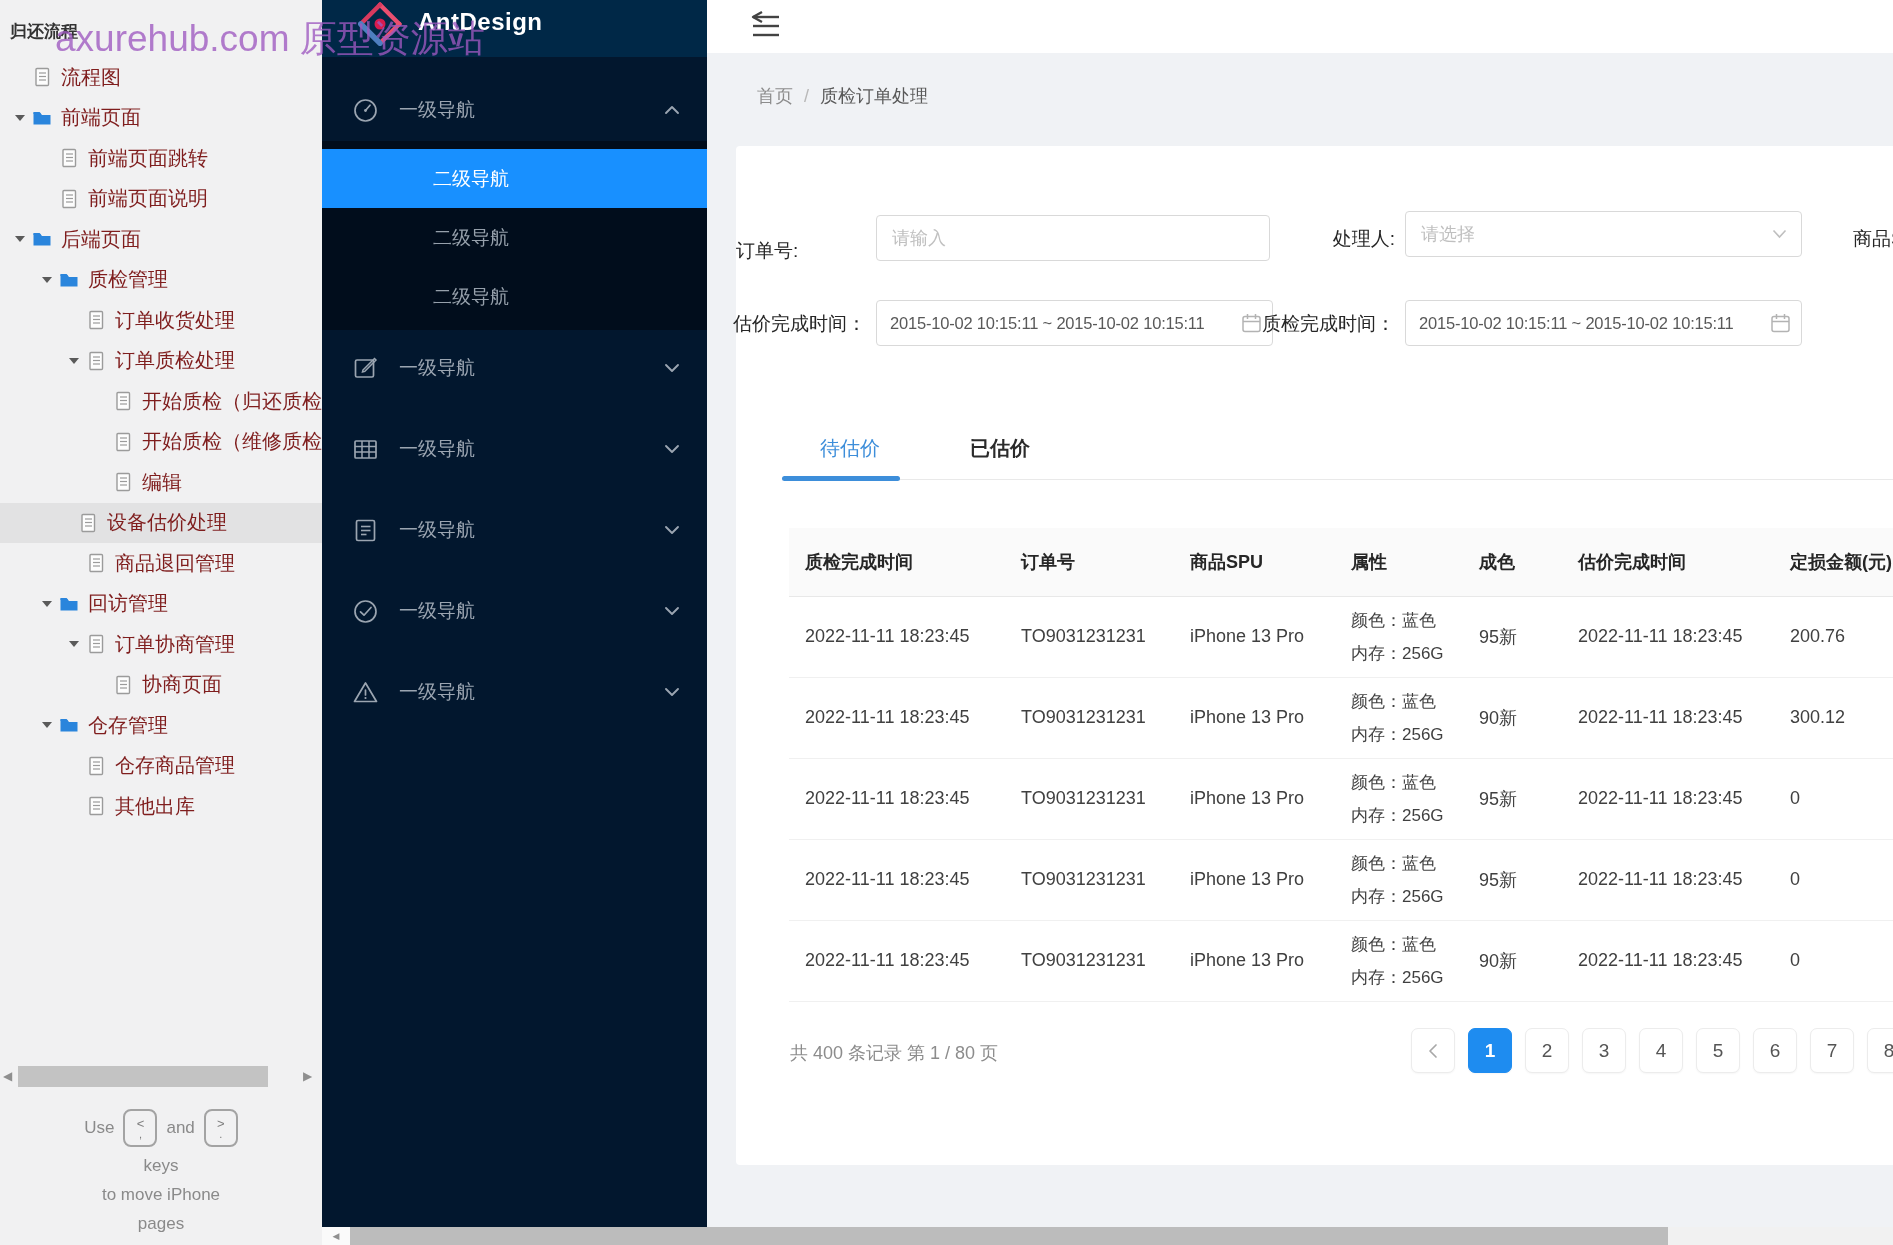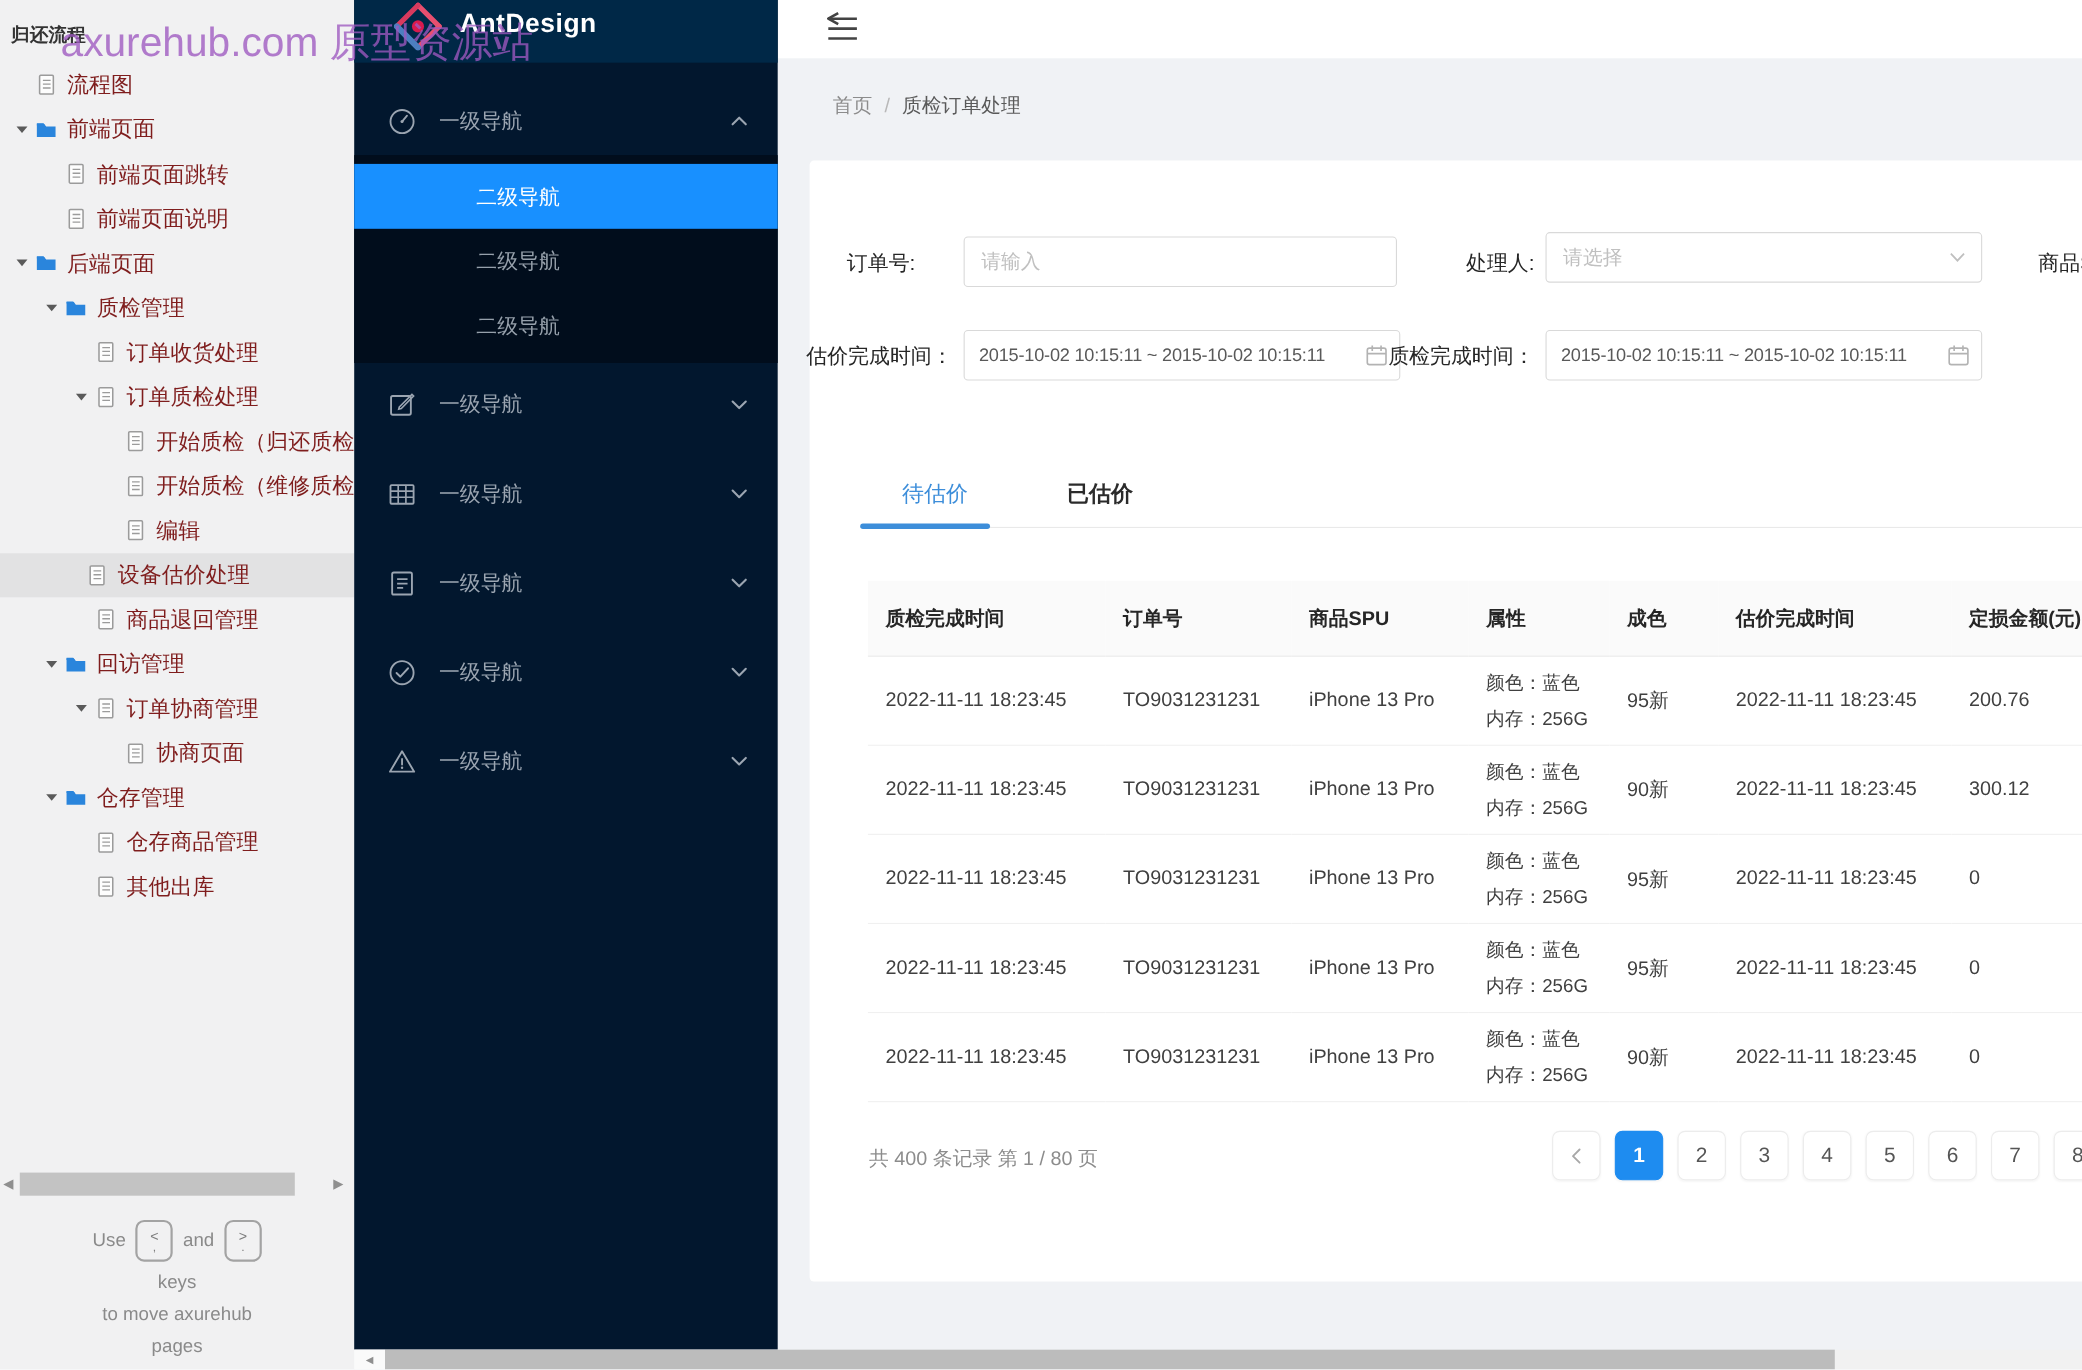--- a/index.html
+++ b/index.html
@@ -333,21 +333,21 @@
         <span class="kc-top">&lt;</span>
         <span class="kc-bot">,</span>
       </span>
       <span>and</span>
       <span class="keycap">
         <span class="kc-top">&gt;</span>
         <span class="kc-bot">.</span>
       </span>
     </div>
     <div class="fl">keys</div>
-    <div class="fl">to move axurehub</div>
+    <div class="fl">to move iPhone</div>
     <div class="fl">pages</div>
   </div>
 </aside>
 
 <div class="watermark">axurehub.com 原型资源站</div>
 
 <nav id="navcol">
   <div class="logo">
     <svg viewBox="0 0 48 48" fill="none">
       <path d="M24 3 L45 24" stroke="#e94f6f" stroke-width="5" stroke-linecap="round"></path>
@@ -454,21 +454,21 @@
     <line x1="3" y1="26" x2="29" y2="26" stroke="#434343" stroke-width="2.4"></line>
   </svg>
 </div>
 
 <div id="breadcrumb">
   <span>首页</span><span class="bc-sep">/</span><span class="bc-current">质检订单处理</span>
 </div>
 
 <section id="card">
 
-  <div class="f-label" style="left:0;width:130px;top:80px;text-align:center;">订单号:</div>
+  <div class="f-label" style="left:0;width:130px;top:92px;text-align:left;">订单号:</div>
   <div class="f-box" style="left:140px;top:69px;width:394px;">
     <span class="placeholder">请输入</span>
   </div>
   <div class="f-label" style="left:529px;width:130px;top:80px;text-align:right;">处理人:</div>
   <div class="f-box" style="left:669px;top:65px;width:397px;">
     <span class="placeholder">请选择</span>
     <svg class="box-chev" viewBox="0 0 15 10" fill="none">
       <polyline points="1.5,1.5 7.5,8 13.5,1.5" stroke="#bfbfbf" stroke-width="1.6" fill="none"></polyline>
     </svg>
   </div>

